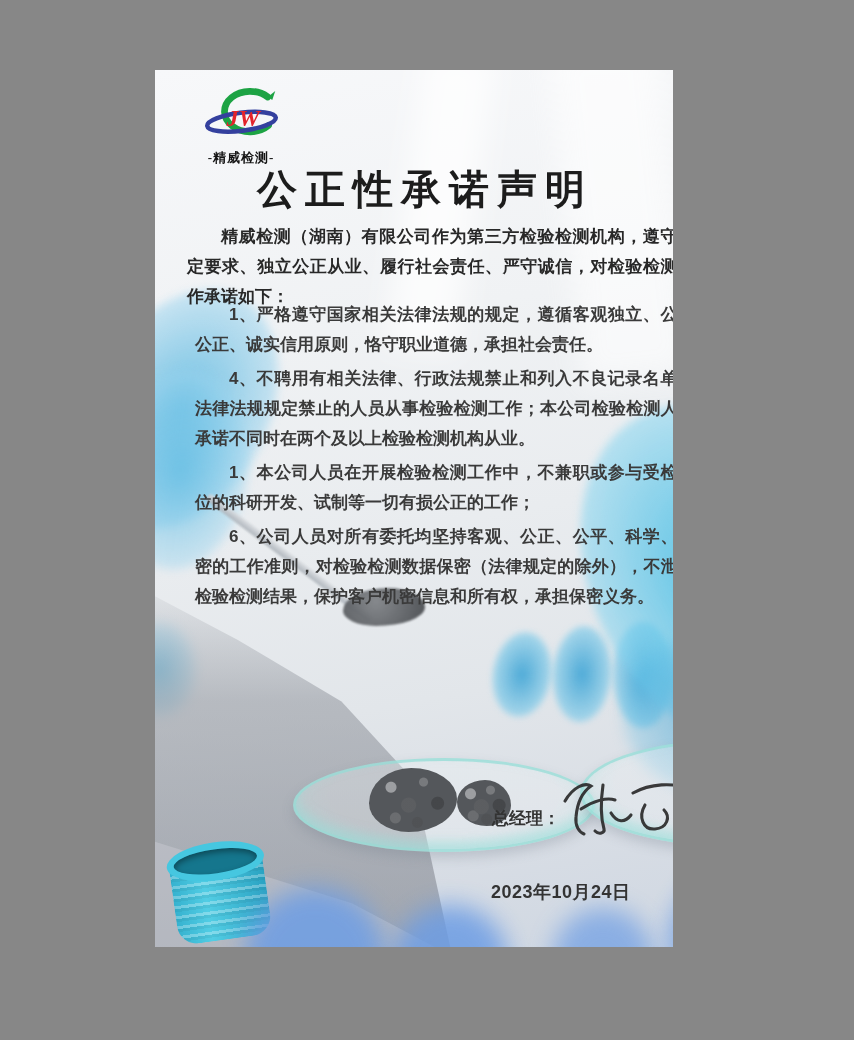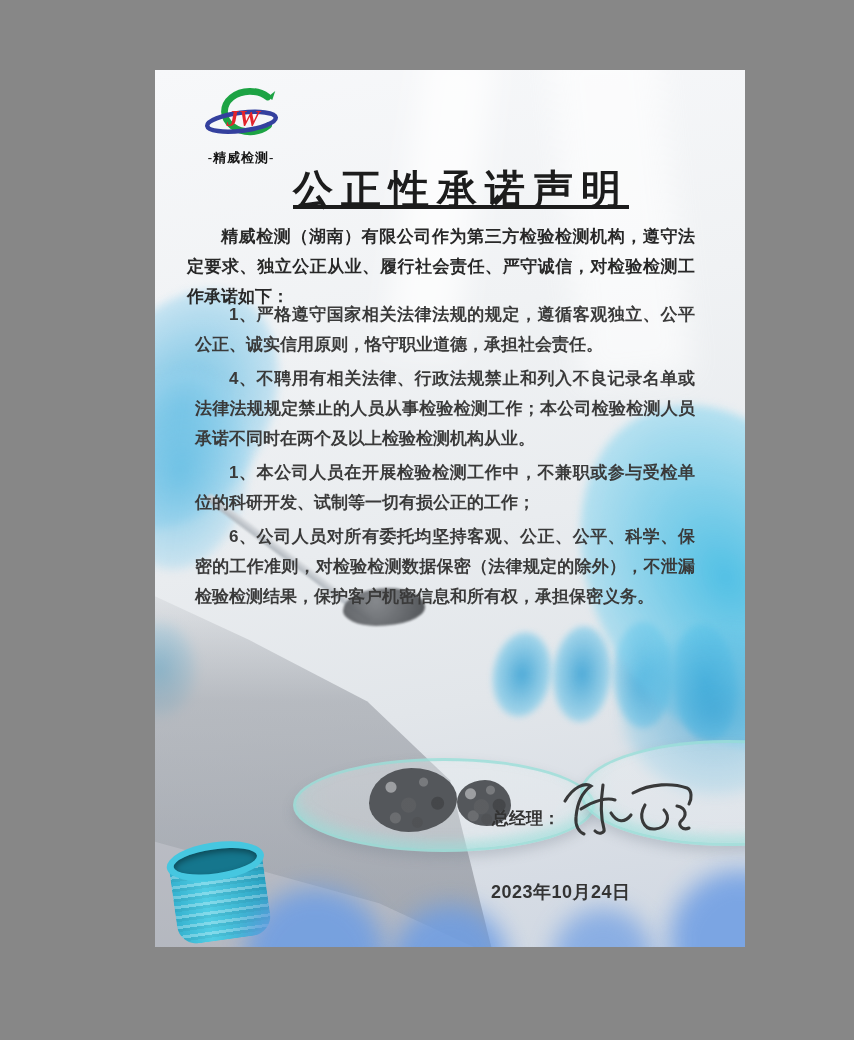--- a/index.html
+++ b/index.html
@@ -4,21 +4,21 @@
 <style>
   * { margin:0; padding:0; box-sizing:border-box; }
   html,body { width:854px; height:1040px; }
   body {
     background:#878787;
     font-family:"Liberation Sans","DejaVu Sans",sans-serif;
     position:relative;
     overflow:hidden;
   }
   .page {
-    position:absolute; left:155px; top:70px; width:590px; height:877px;
+    position:absolute; left:155px; top:70px; width:518px; height:877px;
     background:#22c55e; overflow:hidden;
   }
   
   .photo { position:absolute; inset:0; z-index:1; }
   .ph-base {
     position:absolute; inset:0;
     background:linear-gradient(170deg,#f7f8fa 0%,#f0f2f4 30%,#e9ecef 52%,#e2e6ea 70%,#d9dee5 85%,#cfd7e2 100%);
   }
   .fold {
     position:absolute; background:rgba(255,255,255,.75); filter:blur(14px);
@@ -128,21 +128,20 @@
     font-family:"Liberation Serif","DejaVu Serif",serif;
     font-size:13px; font-weight:900; color:#141414; letter-spacing:1px;
     white-space:nowrap;
   }
   .doc-title {
     position:absolute; left:0; top:92px; width:100%; text-align:center;
     padding-left:22px;
     font-family:"Liberation Serif","DejaVu Serif",serif;
     font-size:40px; font-weight:900; color:#1c1c1c; letter-spacing:8px;
     white-space:nowrap;
-    text-decoration:underline;
   }
   .intro {
     position:absolute; left:32px; top:152px; width:508px;
     font-size:17px; font-weight:700; color:#282828;
     line-height:30px; text-indent:2em; text-align:justify;
   }
   .items { position:absolute; left:40px; top:230px; width:508px; }
   .items p {
     font-size:17px; font-weight:600; color:#3a3a3a;
     line-height:30px; text-indent:2em; text-align:justify;

